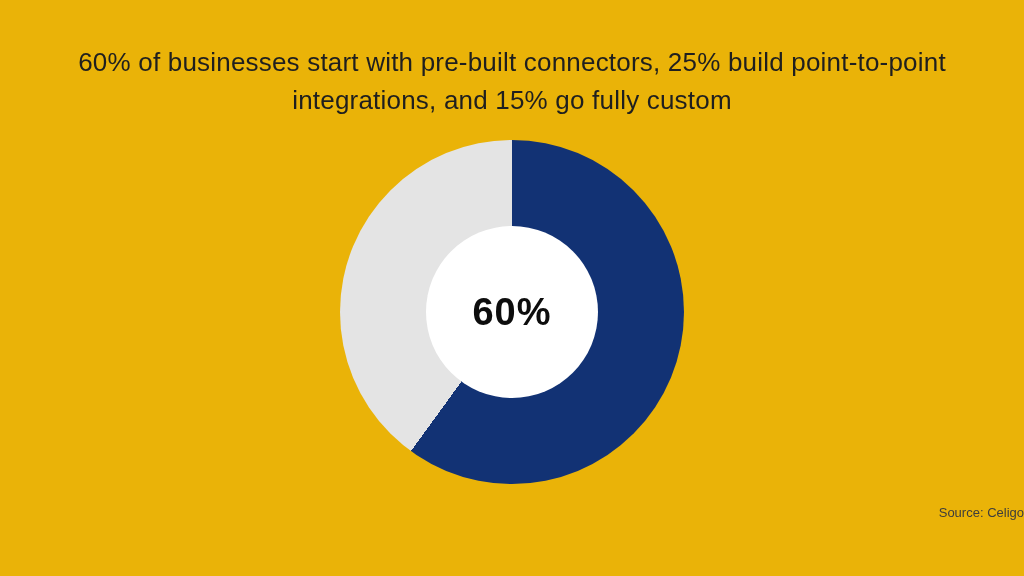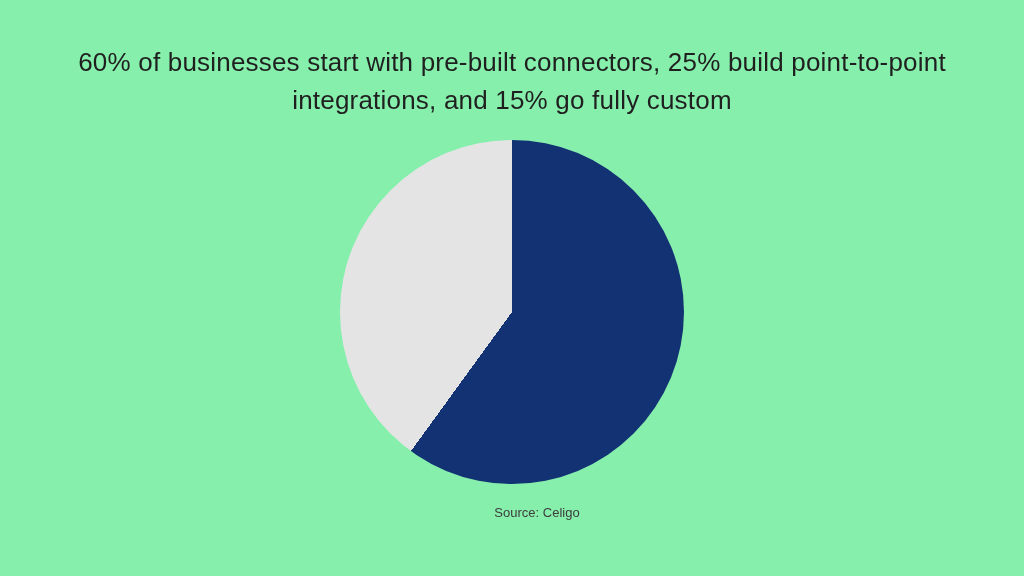--- a/index.html
+++ b/index.html
@@ -3,21 +3,21 @@
 <meta charset="utf-8">
 <style>
   * { margin: 0; padding: 0; box-sizing: border-box; }
   html, body {
     width: 1024px; height: 576px;
     background: #ffffff;
     font-family: "Liberation Sans", sans-serif;
     overflow: hidden;
     position: relative;
   }
-  .stage { position: relative; width: 1024px; height: 576px; background: #86efac; }
+  .stage { position: relative; width: 1024px; height: 576px; background: #eab308; }
 
   .chart-title {
     position: absolute;
     top: 44px; left: 50%;
     transform: translateX(-50%);
     width: 880px;
     text-align: center;
     font-size: 26px;
     line-height: 1.45;
     font-weight: 500;
@@ -50,35 +50,38 @@
   .center-label {
     font-size: 38px;
     font-weight: 700;
     letter-spacing: 1px;
     color: #0d0d0d;
   }
 
   .footer {
     position: absolute;
     top: 504px; left: 4px; right: 0;
-    text-align: center;
+    text-align: right;
     color: #3d3d3d;
     font-size: 13px;
     line-height: 1.45;
     margin-left: 46px;
   }
 </style>
 </head>
 <body>
 
 <div class="stage">
 
   <div class="chart-title">60% of businesses start with pre-built connectors, 25% build point-to-point integrations, and 15% go fully custom</div>
 
   <div class="donut-wrap">
     <div class="donut" id="donut-ring" style="background: conic-gradient(rgb(18, 50, 116) 0deg, rgb(18, 50, 116) 216deg, rgb(228, 228, 228) 216deg, rgb(228, 228, 228) 360deg);"></div>
+    <div class="donut-hole" style="width: 50%; height: 50%;">
+      <span class="center-label">60%</span>
+    </div>
   </div>
 
   <div class="footer">
     <div>Source: Celigo</div>
   </div>
 
 </div>
 
 </body></html>

